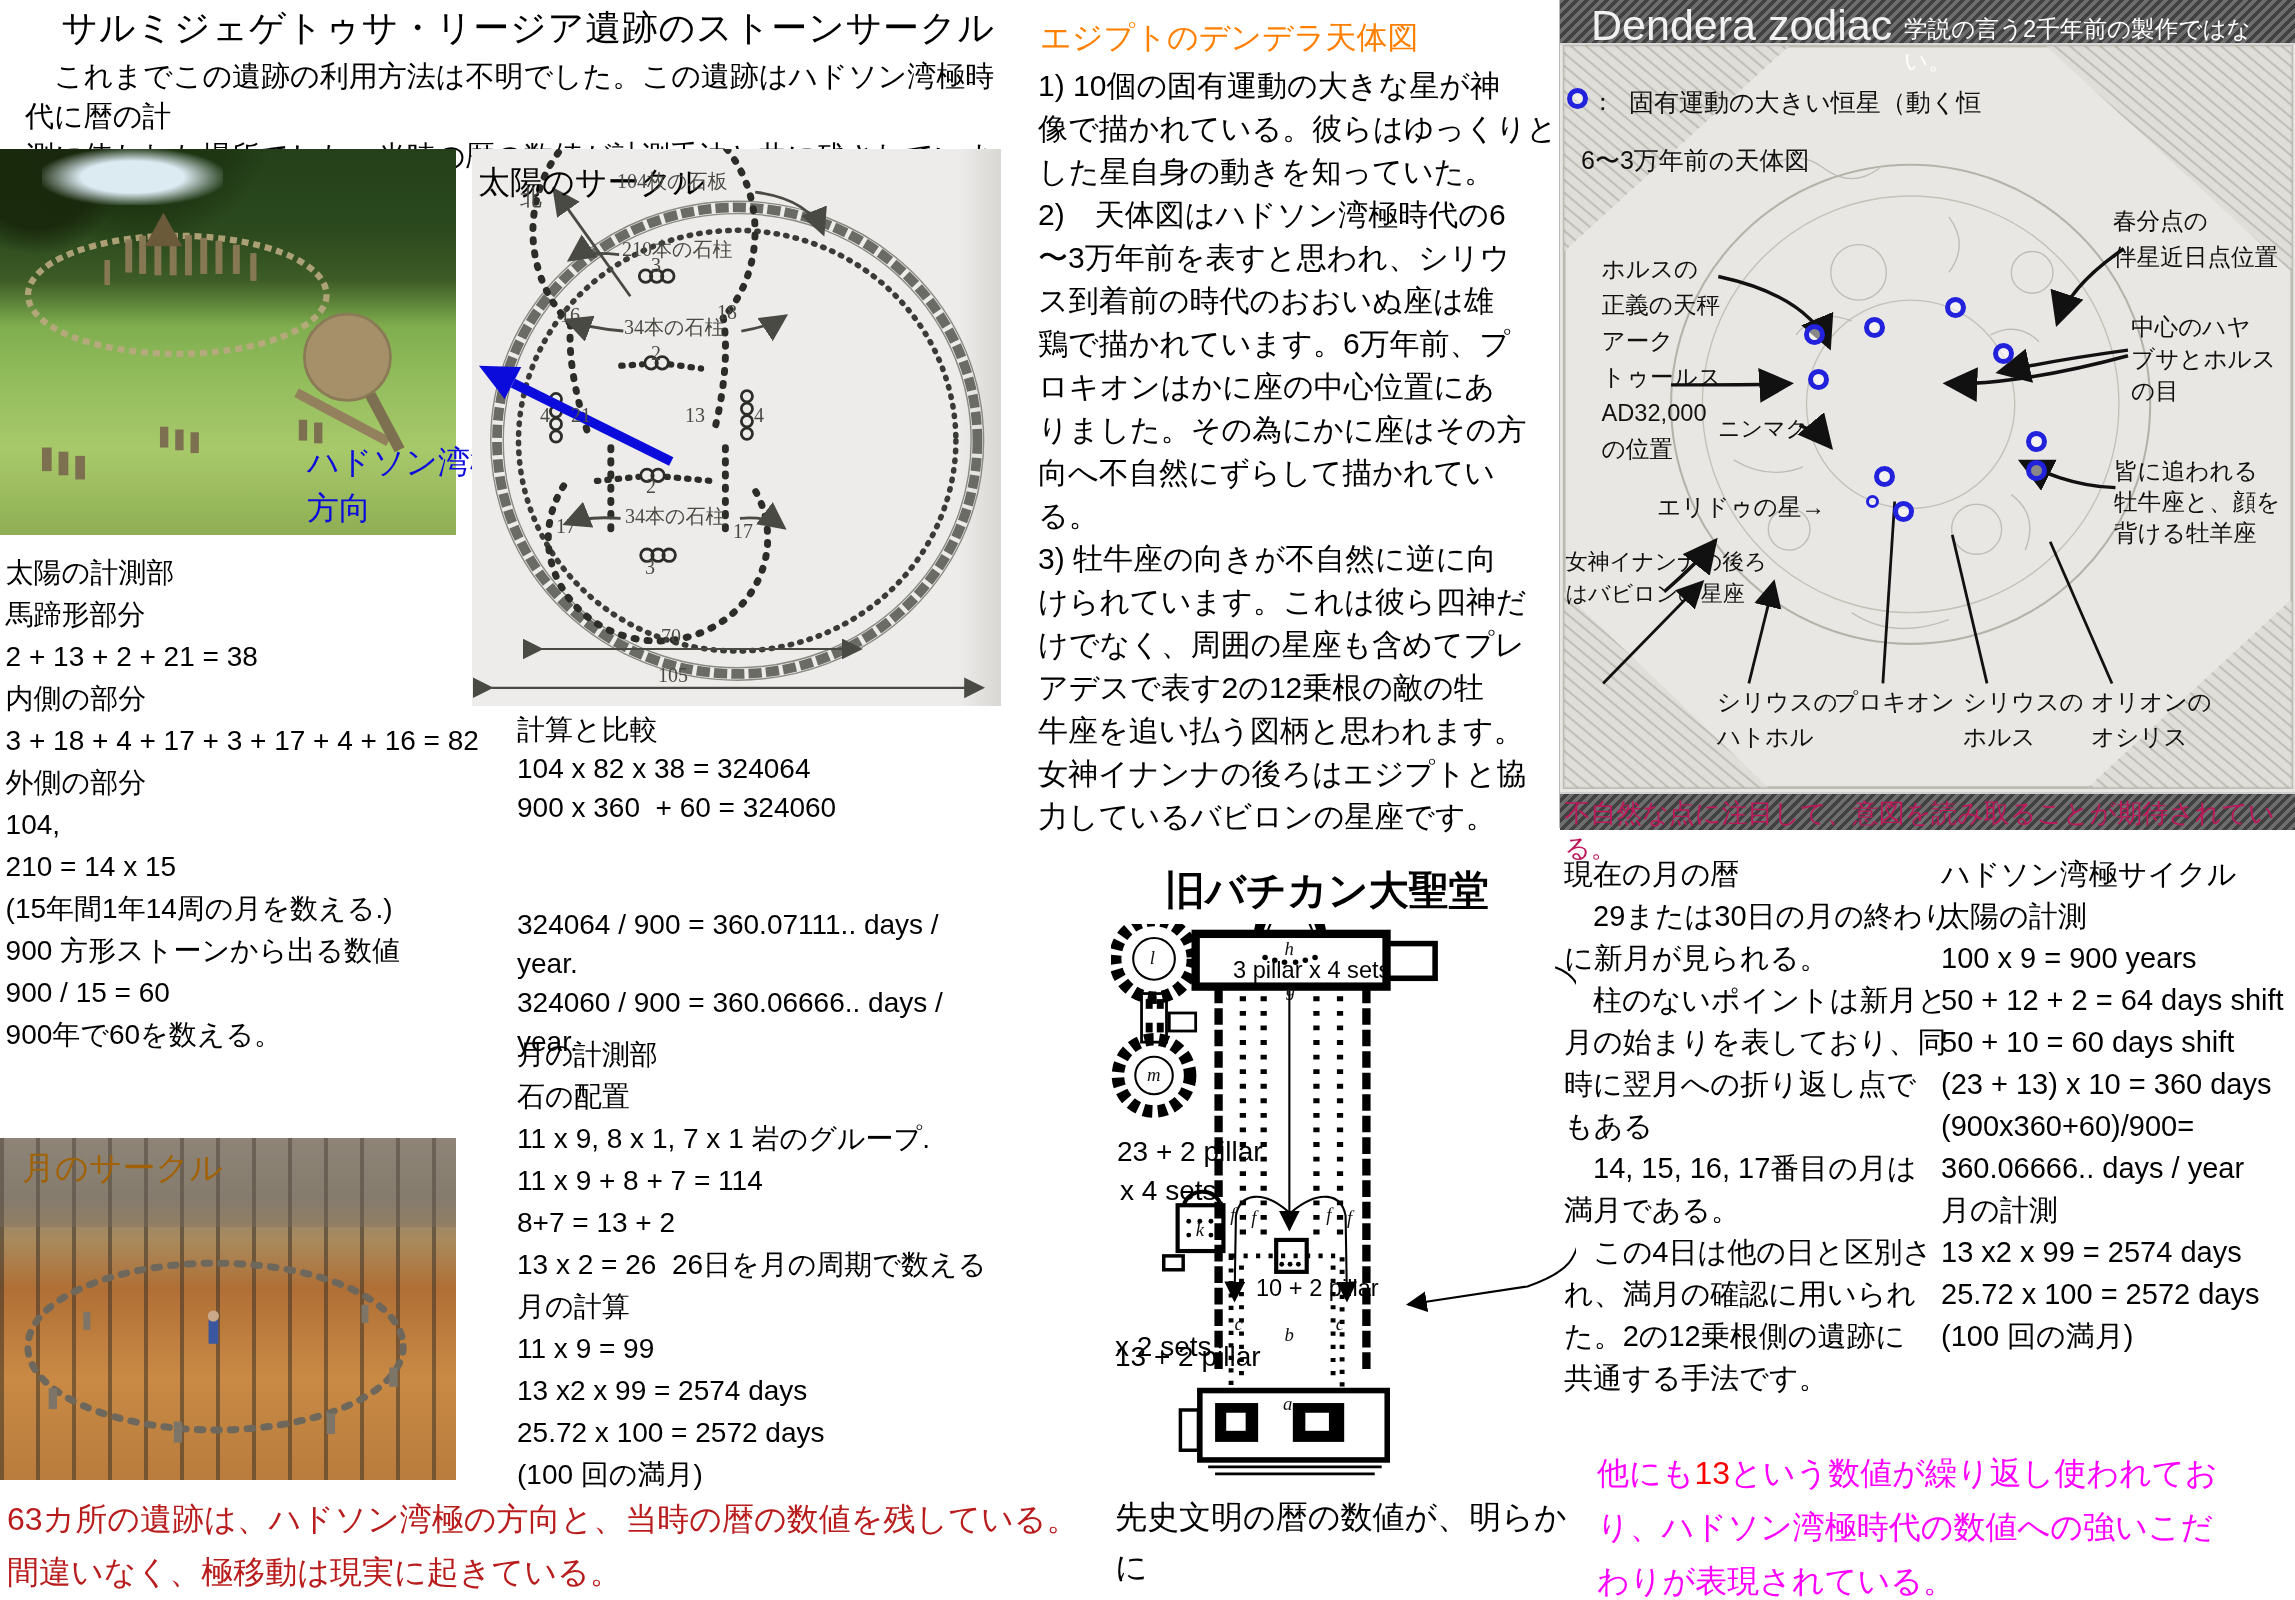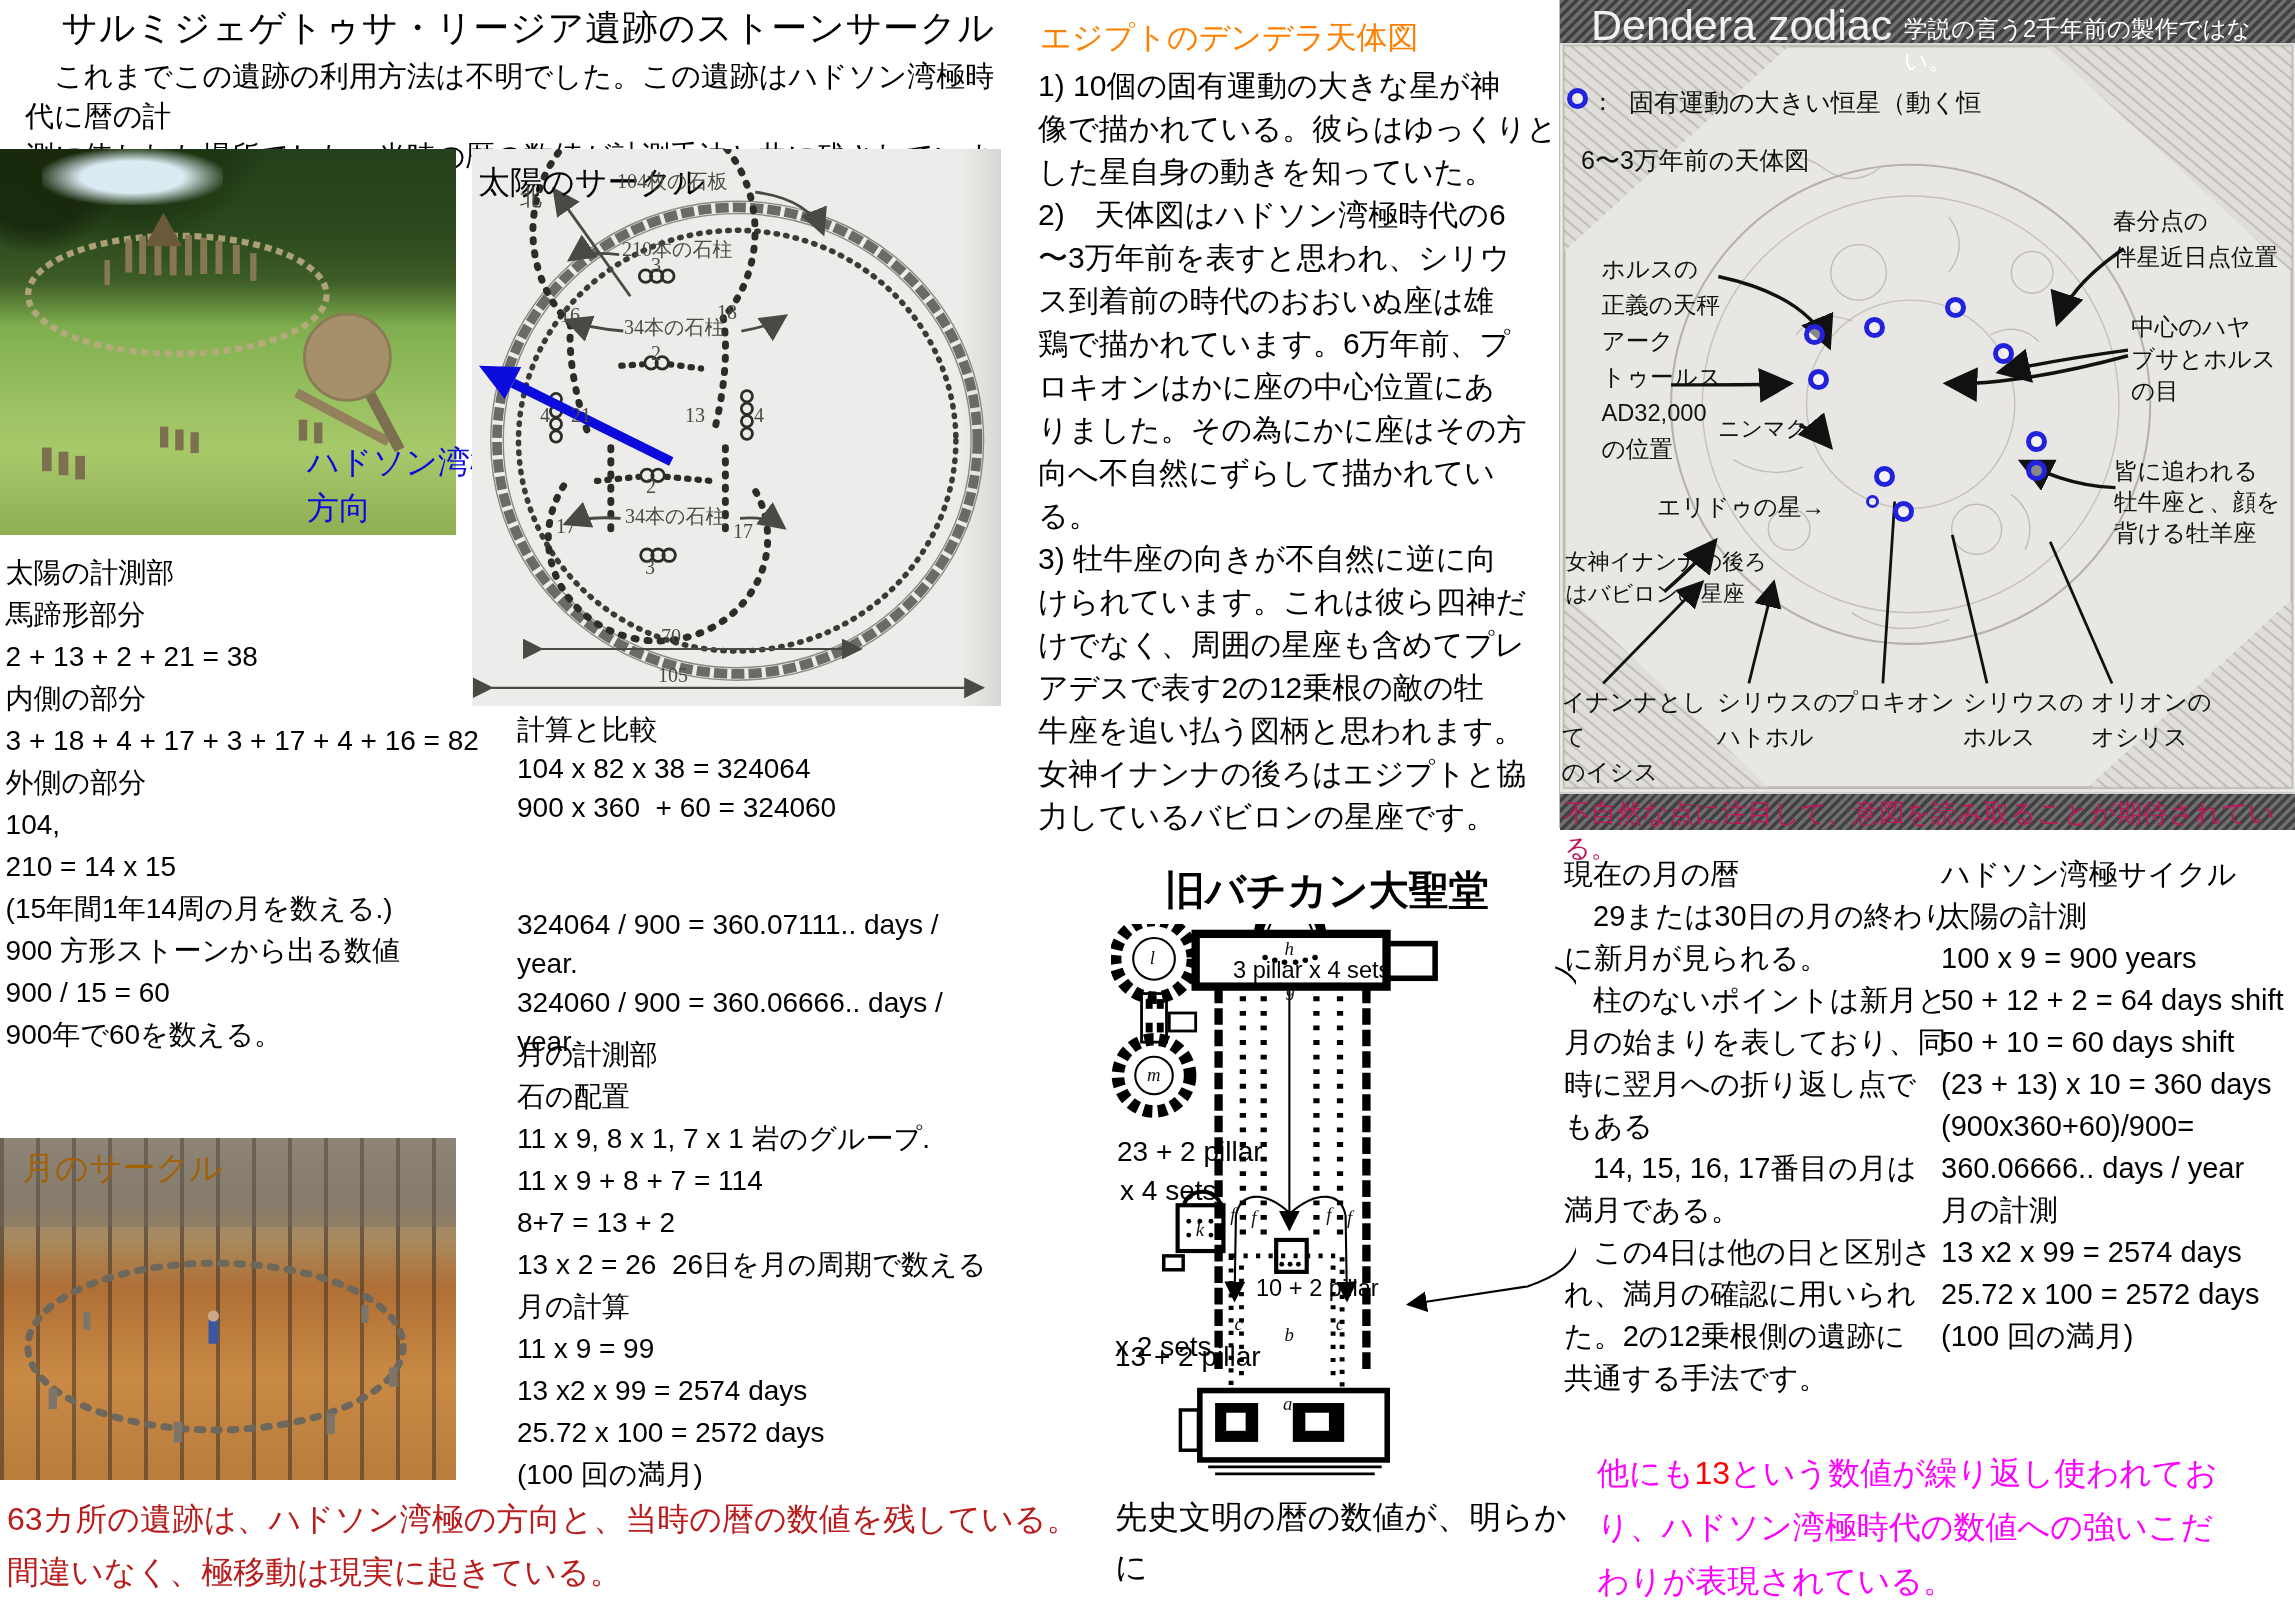--- a/index.html
+++ b/index.html
@@ -353,24 +353,20 @@
 はバビロンの星座</div>
   <div class="abs zlabel pre" style="left:553px;top:203px;line-height:36px;">春分点の
 伴星近日点位置</div>
   <div class="abs zlabel pre" style="left:571px;top:311px;line-height:32px;">中心のハヤ
 ブサとホルス
 の目</div>
   <div class="abs zlabel pre" style="left:554px;top:456px;line-height:31px;">皆に追われる
 牡牛座と、顔を
 背ける牡羊座</div>
 
-  <div class="abs zlabel" style="left:1.4px;top:685px;width:149px;">
-    <div>イナンナとして</div>
-    <div>のイシス</div>
-  </div>
   <div class="abs zlabel" style="left:157px;top:685px;width:125px;">
     <div>シリウスの</div>
     <div>ハトホル</div>
   </div>
   <div class="abs zlabel" style="left:274px;top:685px;width:125px;">
     <div>プロキオン</div>
     <div></div>
   </div>
   <div class="abs zlabel" style="left:403px;top:685px;width:125px;">
     <div>シリウスの</div>

